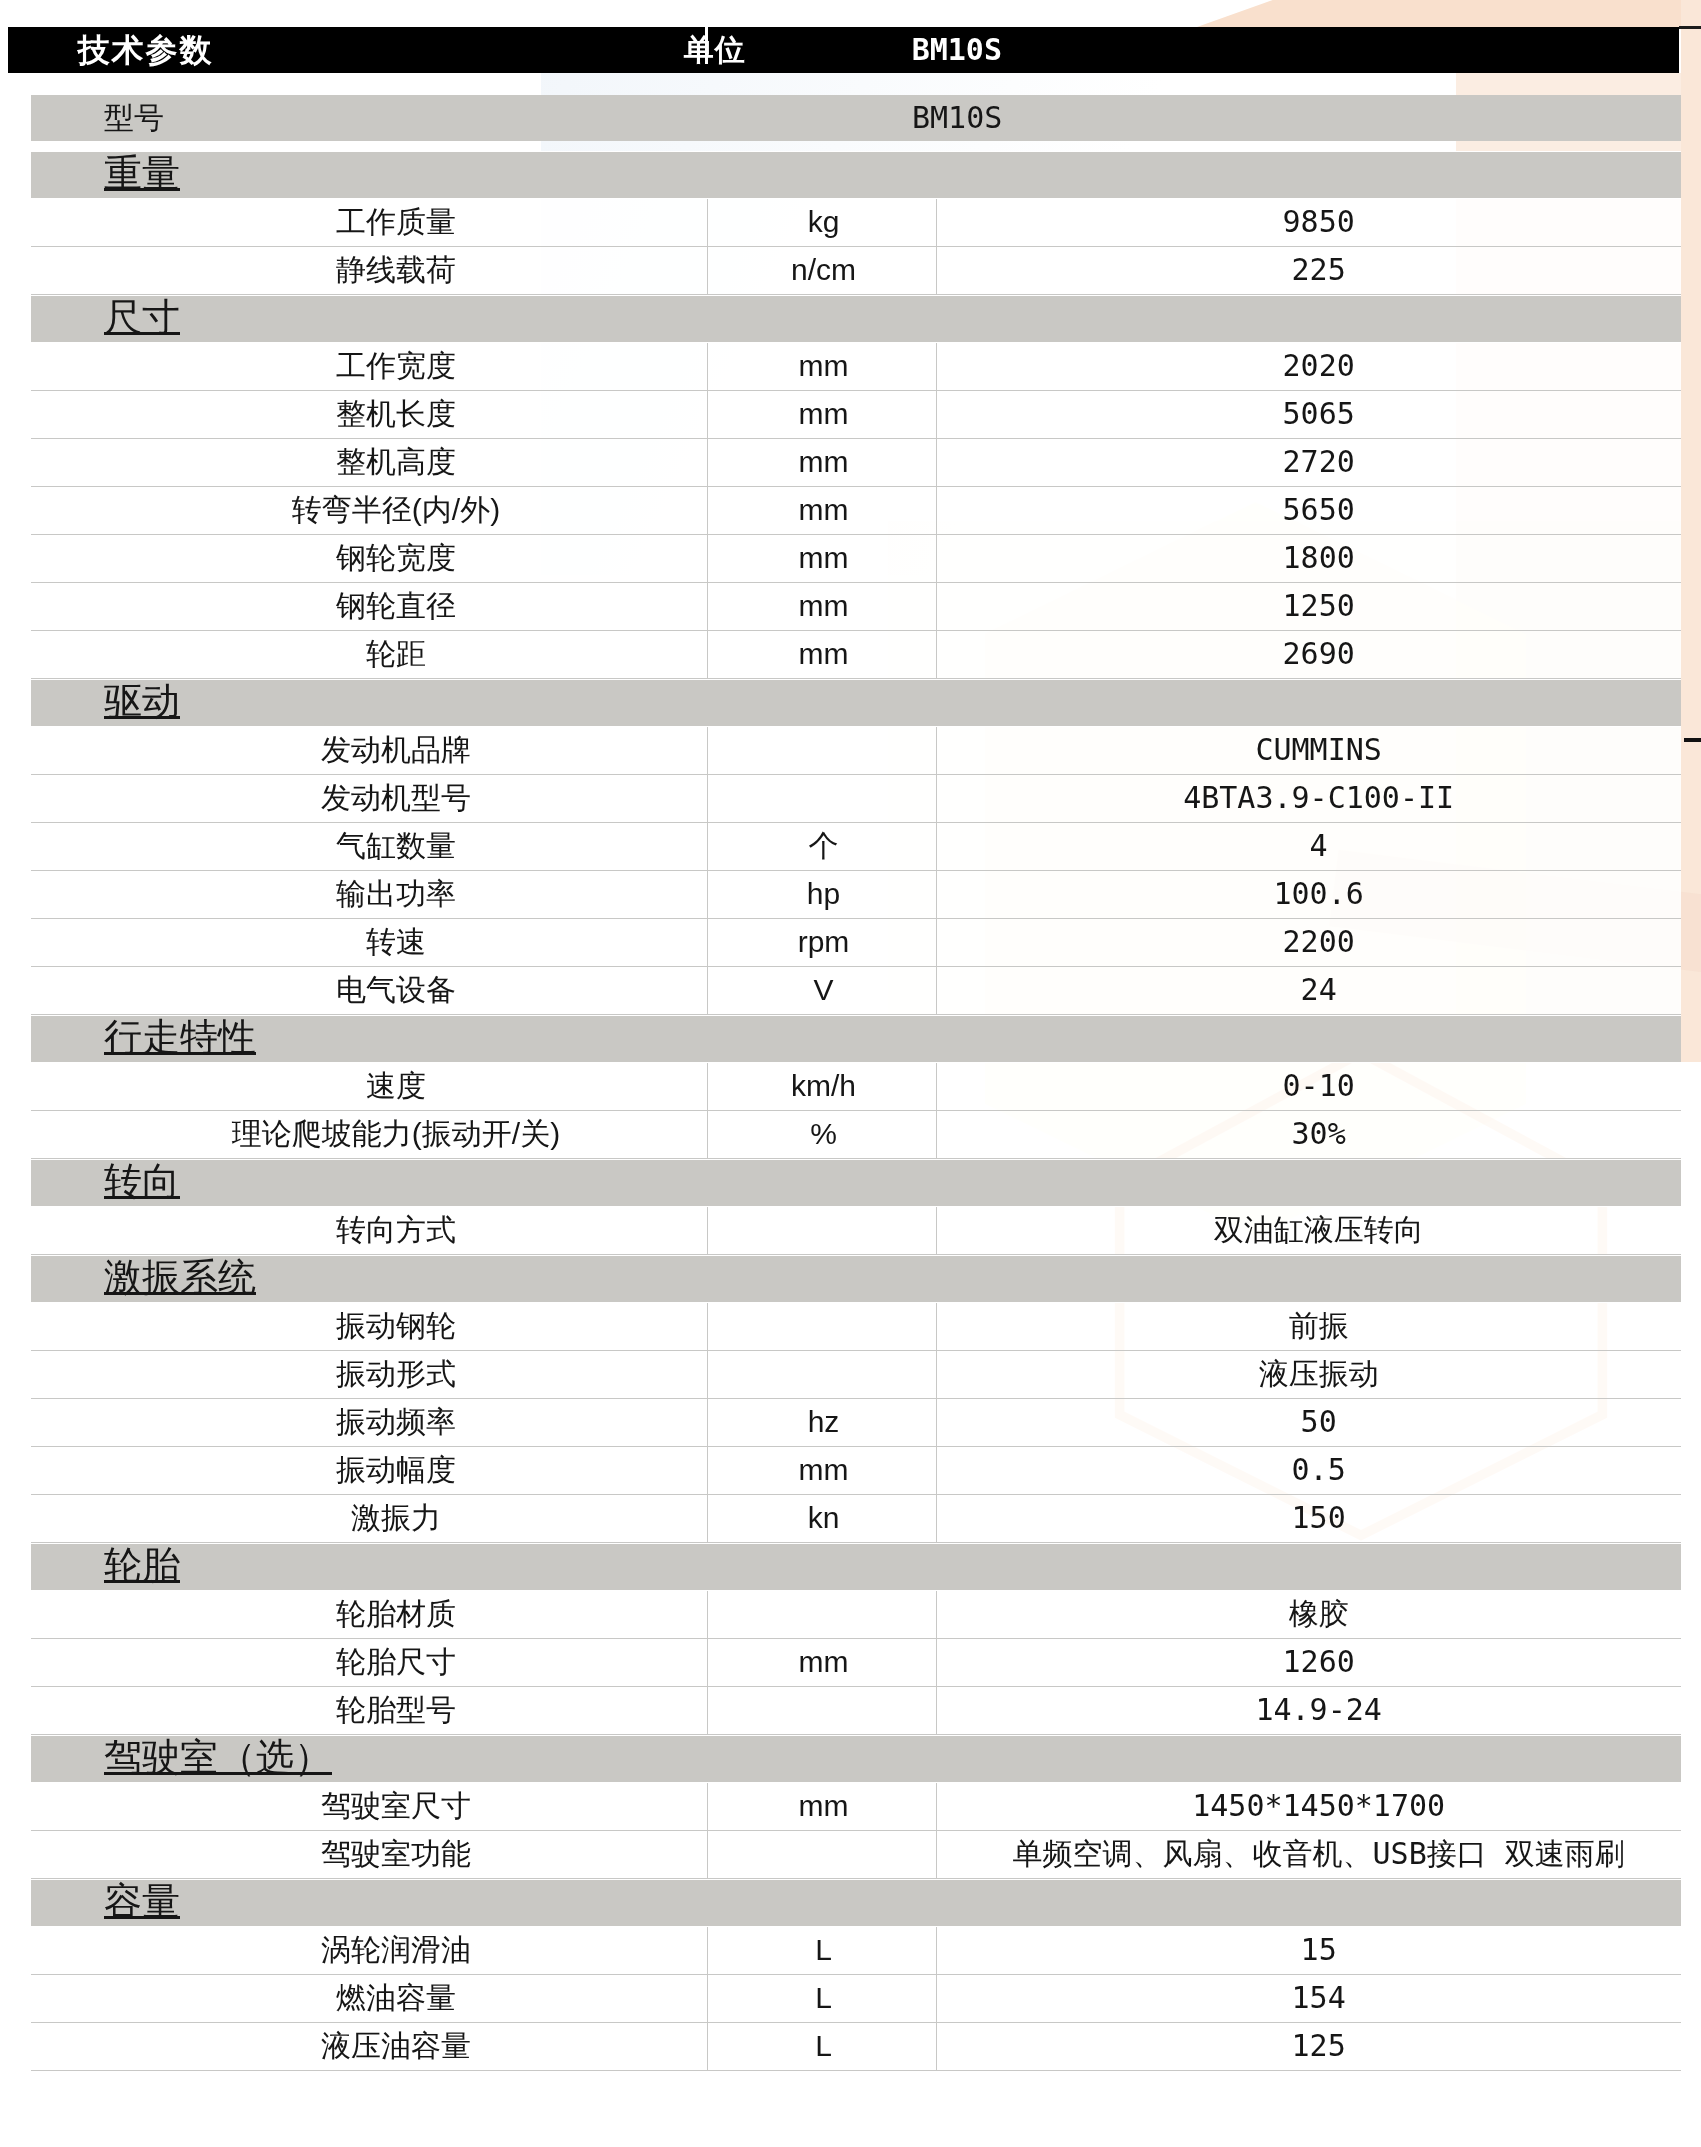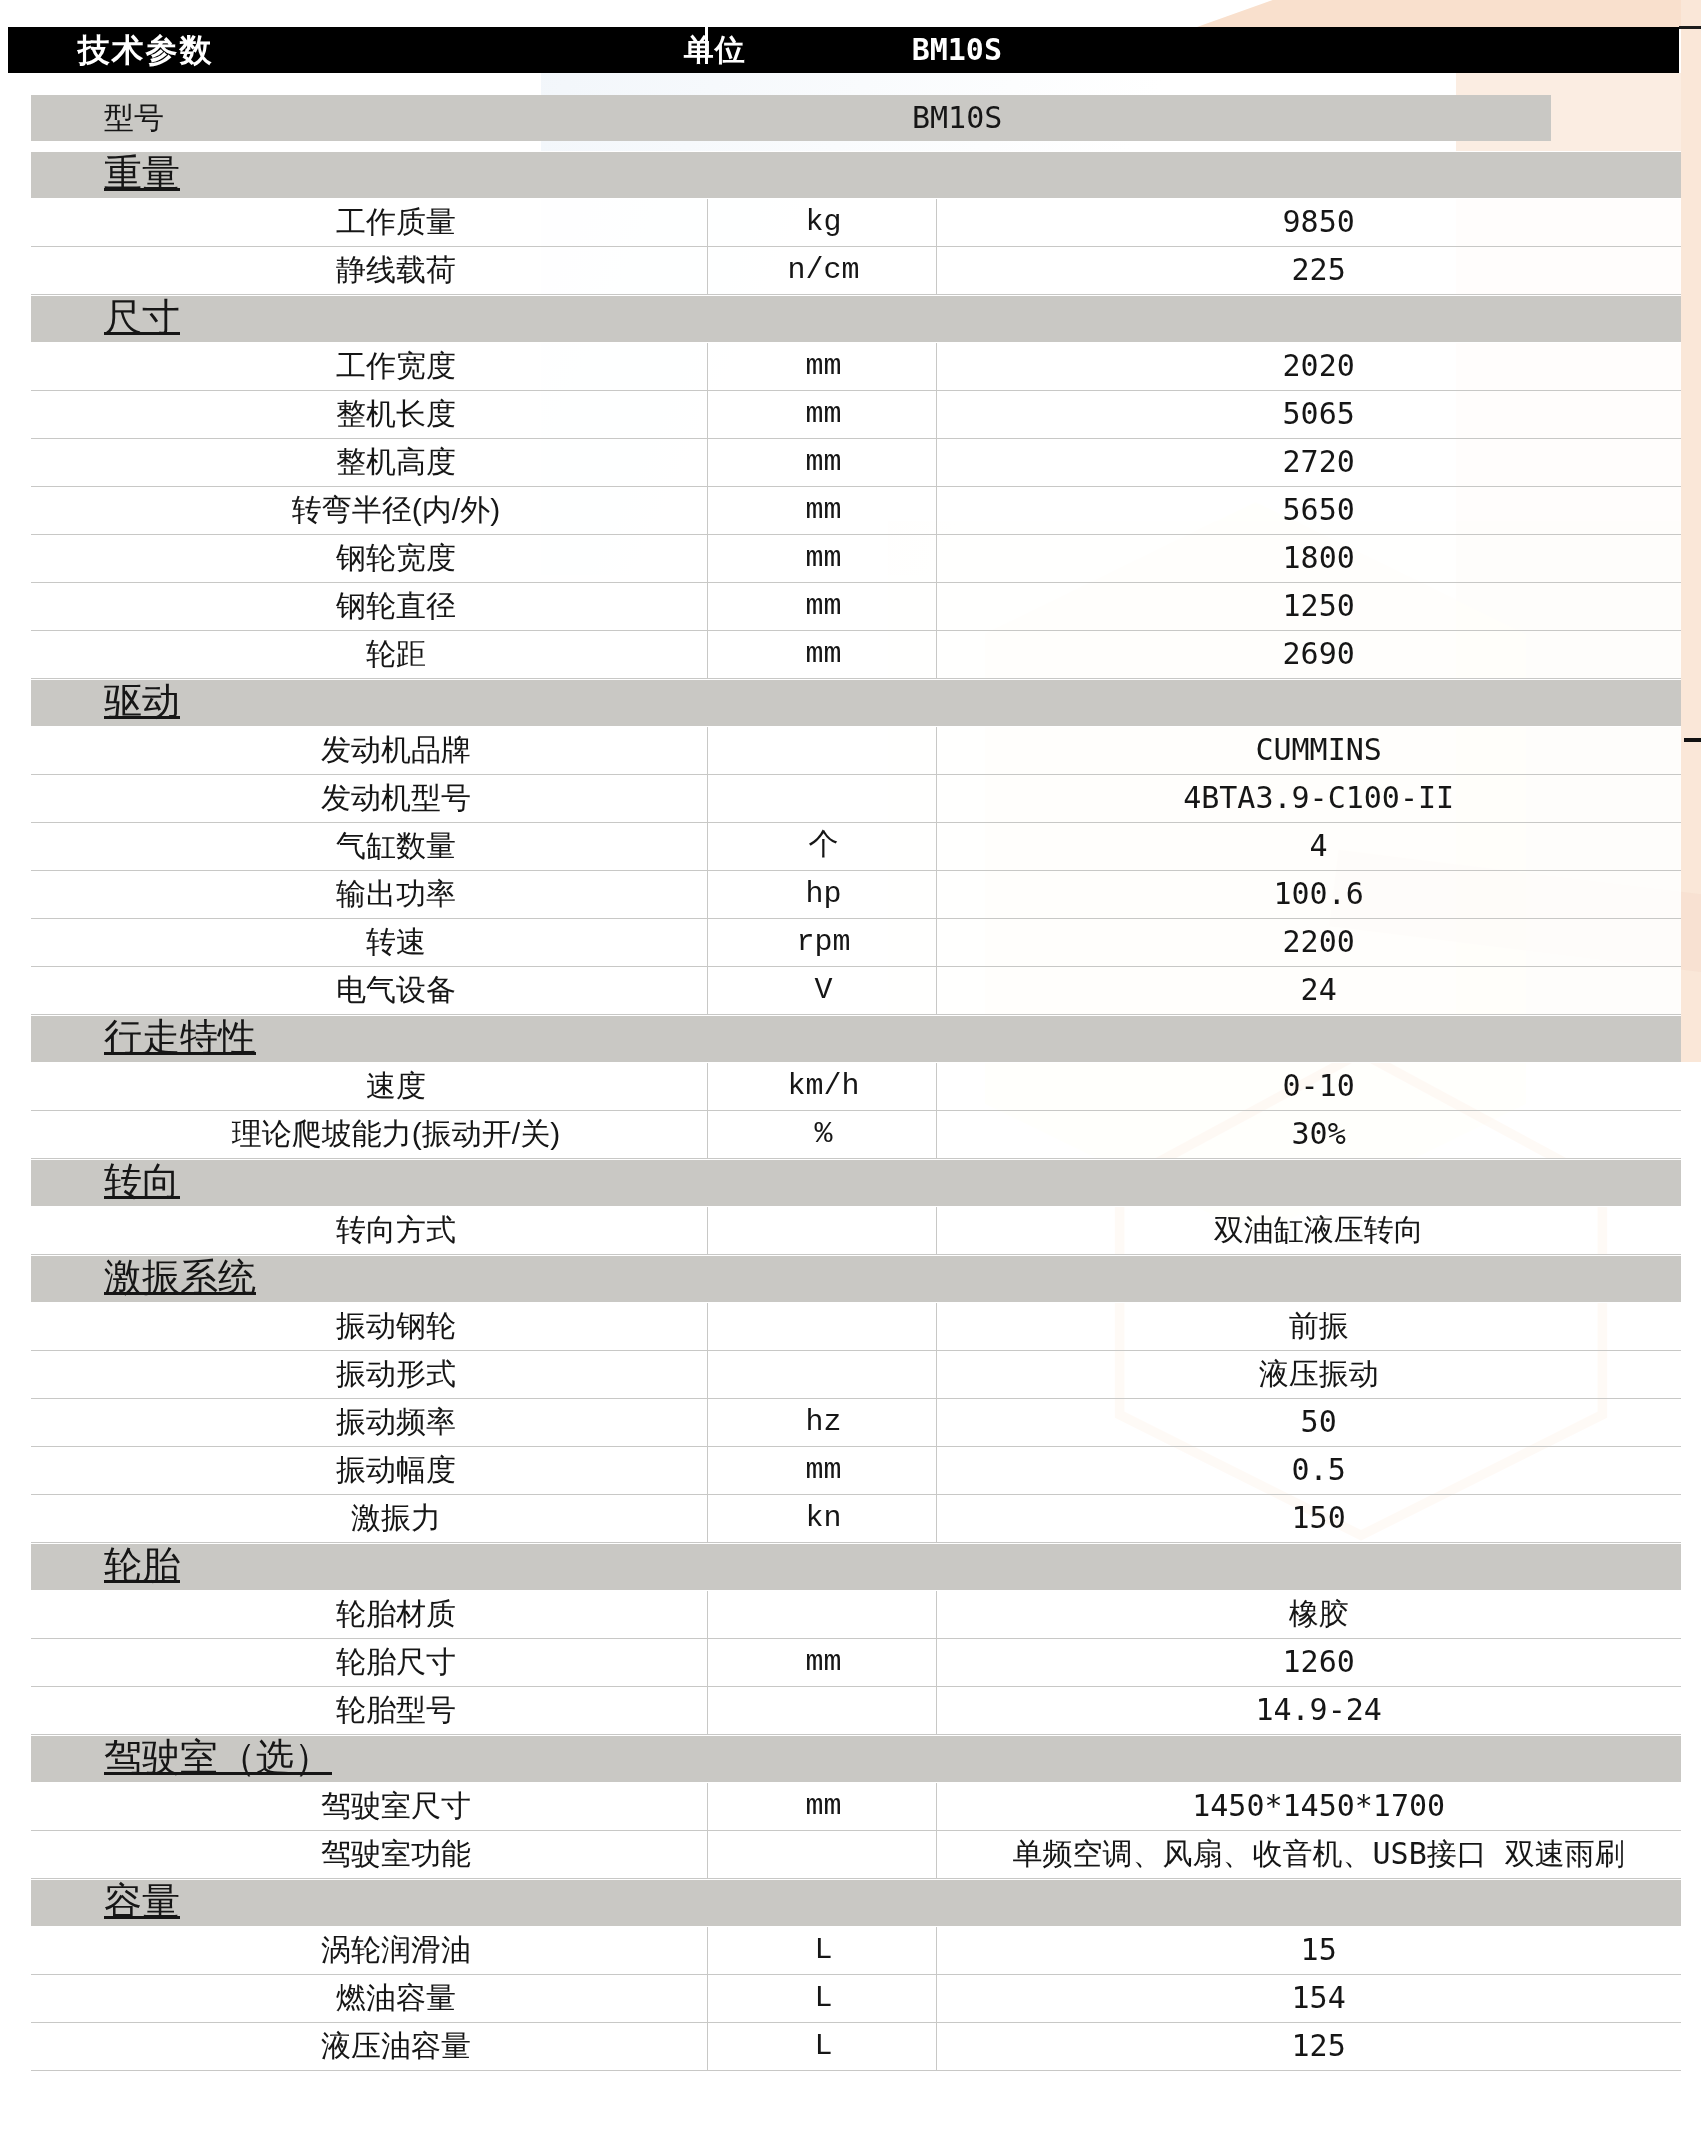--- a/index.html
+++ b/index.html
@@ -32,36 +32,36 @@
 
   
   .hdr{position:absolute;left:7.7px;top:27px;width:1671px;height:46px;background:#000000;z-index:2;}
   .hdr span{position:absolute;top:0;line-height:46px;color:#ffffff;white-space:nowrap;}
   .hdr-title{left:70px;font-size:32px;font-weight:700;letter-spacing:1.9px;}
   .hdr-divider{position:absolute;left:697px;top:4.8px;width:2.9px;height:37px;background:#ffffff;}
   .hdr-unit{left:676px;font-size:30px;font-weight:700;letter-spacing:1px;}
   .hdr-model{left:904px;font-size:30px;font-weight:700;font-family:"DejaVu Sans Mono",monospace;}
 
   
-  .model-row{position:absolute;left:31px;top:95px;width:1520px;height:46px;background:#c9c8c4;z-index:2;}
+  .model-row{position:absolute;left:31px;top:95px;width:1650px;height:46px;background:#c9c8c4;z-index:2;}
   .model-row span{position:absolute;top:0;line-height:46px;white-space:nowrap;}
   .model-label{left:73px;font-size:30px;}
   .model-value{left:881px;font-size:30px;font-family:"DejaVu Sans Mono",monospace;}
 
   
   .rows{position:absolute;left:31px;top:151px;width:1650px;z-index:2;}
   .row{box-sizing:border-box;white-space:nowrap;}
   .row.section{height:48px;background:#c9c8c4;border-top:1.9px solid #ffffff;border-bottom:1.9px solid #ffffff;
     padding-left:73px;font-size:38px;line-height:43px;text-decoration:underline;}
   .row.data{height:48px;background:rgba(255,255,255,.87);border-bottom:1px solid #c8c8c6;
     display:flex;font-size:30px;line-height:46px;text-align:center;}
   .cell{box-sizing:border-box;overflow:hidden;}
   .cell-name{width:676px;padding-left:54px;}
   .cell-unit{width:201px;padding-left:31px;border-left:1px solid #c8c8c6;
-    font-family:Liberation Mono, monospace;}
+    font-family:Liberation Sans, sans-serif;}
   .cell-value{flex:1;padding-left:19.3px;border-left:1px solid #c8c8c6;
     font-family:"DejaVu Sans Mono",monospace;margin-left:28px;}
 </style>
 </head>
 <body>
 
 <div class="page">
 
   <div class="bg">
     <div class="bg-top-wedge"></div>

